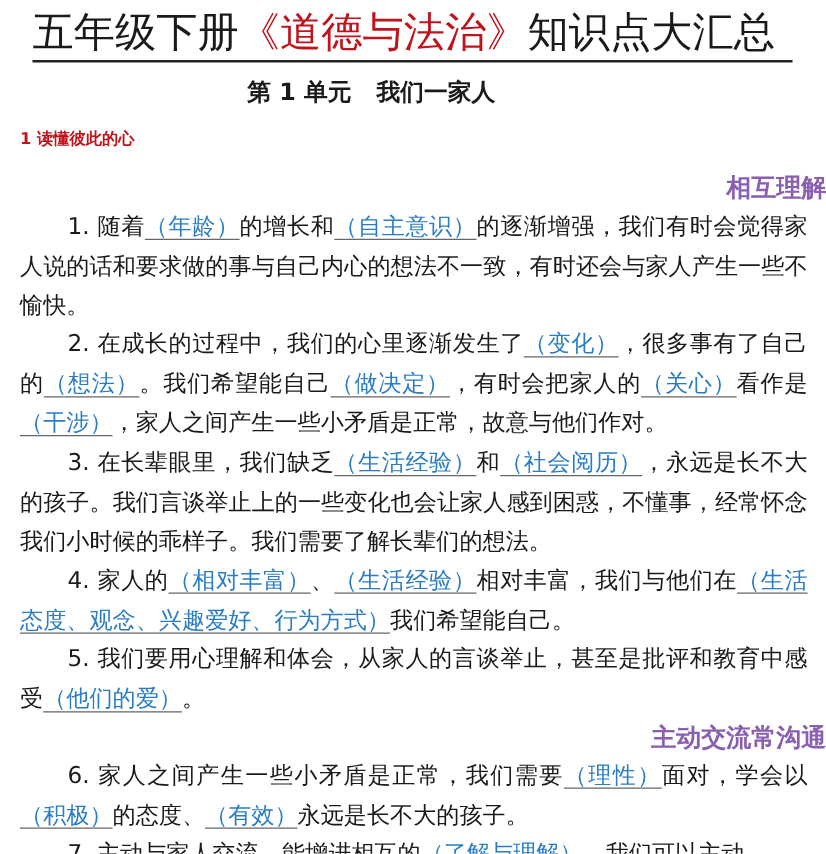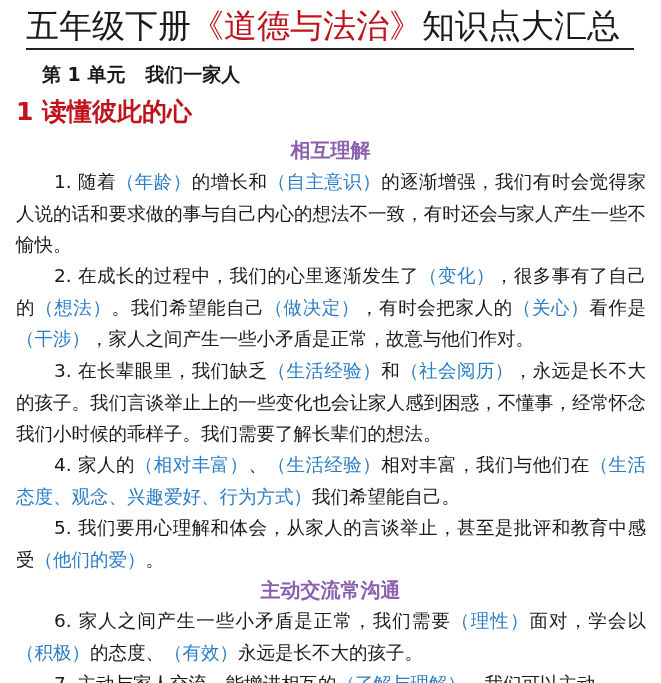--- a/index.html
+++ b/index.html
@@ -9,39 +9,39 @@
     color: #1a1a1a;
   }
   .title {
     position: absolute; left: 26px; top: 4px; width: 608px;
     font-size: 33px; font-weight: normal; letter-spacing: 0px;
     white-space: nowrap; line-height: 44px;
     border-bottom: 2px solid #222; padding-bottom: 0px;
   }
   .title .red { color: #c0141c; }
   .unit {
-    position: absolute; left: 0; width: 594px; top: 60px; 
-    font-size: 19px; font-weight: bold; line-height: 28px; white-space: pre; padding-left: 42px;
+    position: absolute; left: 0; width: 594px; top: 60px; text-align: center;
+    font-size: 19px; font-weight: bold; line-height: 28px; white-space: pre;
   }
   .lesson {
     position: absolute; left: 16px; top: 98px;
-    font-size: 25px; font-weight: bold; color: #c0141c; line-height: 28px;
+    font-size: 13px; font-weight: bold; color: #c0141c; line-height: 28px;
   }
   .subhead {
-    position: absolute; left: 0; width: 661px; text-align: center;
+    position: absolute; left: 0; width: 661px; text-align: right;
     font-size: 20px; font-weight: bold; color: #8a5fb0; line-height: 28px;
   }
   .para {
     position: absolute; left: 16px; width: 630px;
     font-size: 18.5px; line-height: 31.5px; text-indent: 38px;
     text-align: justify; white-space: normal;
   }
   .blank {
     color: #2a7dc4;
-    text-decoration-color: #666;
+    text-decoration: underline; text-decoration-color: #666;
     text-underline-offset: 4px;
   }
 </style>
 </head>
 <body>
 
 <div class="title">
   <span>五年级下册</span><span class="red">《道德与法治》</span><span>知识点大汇总</span>
 </div>
 

